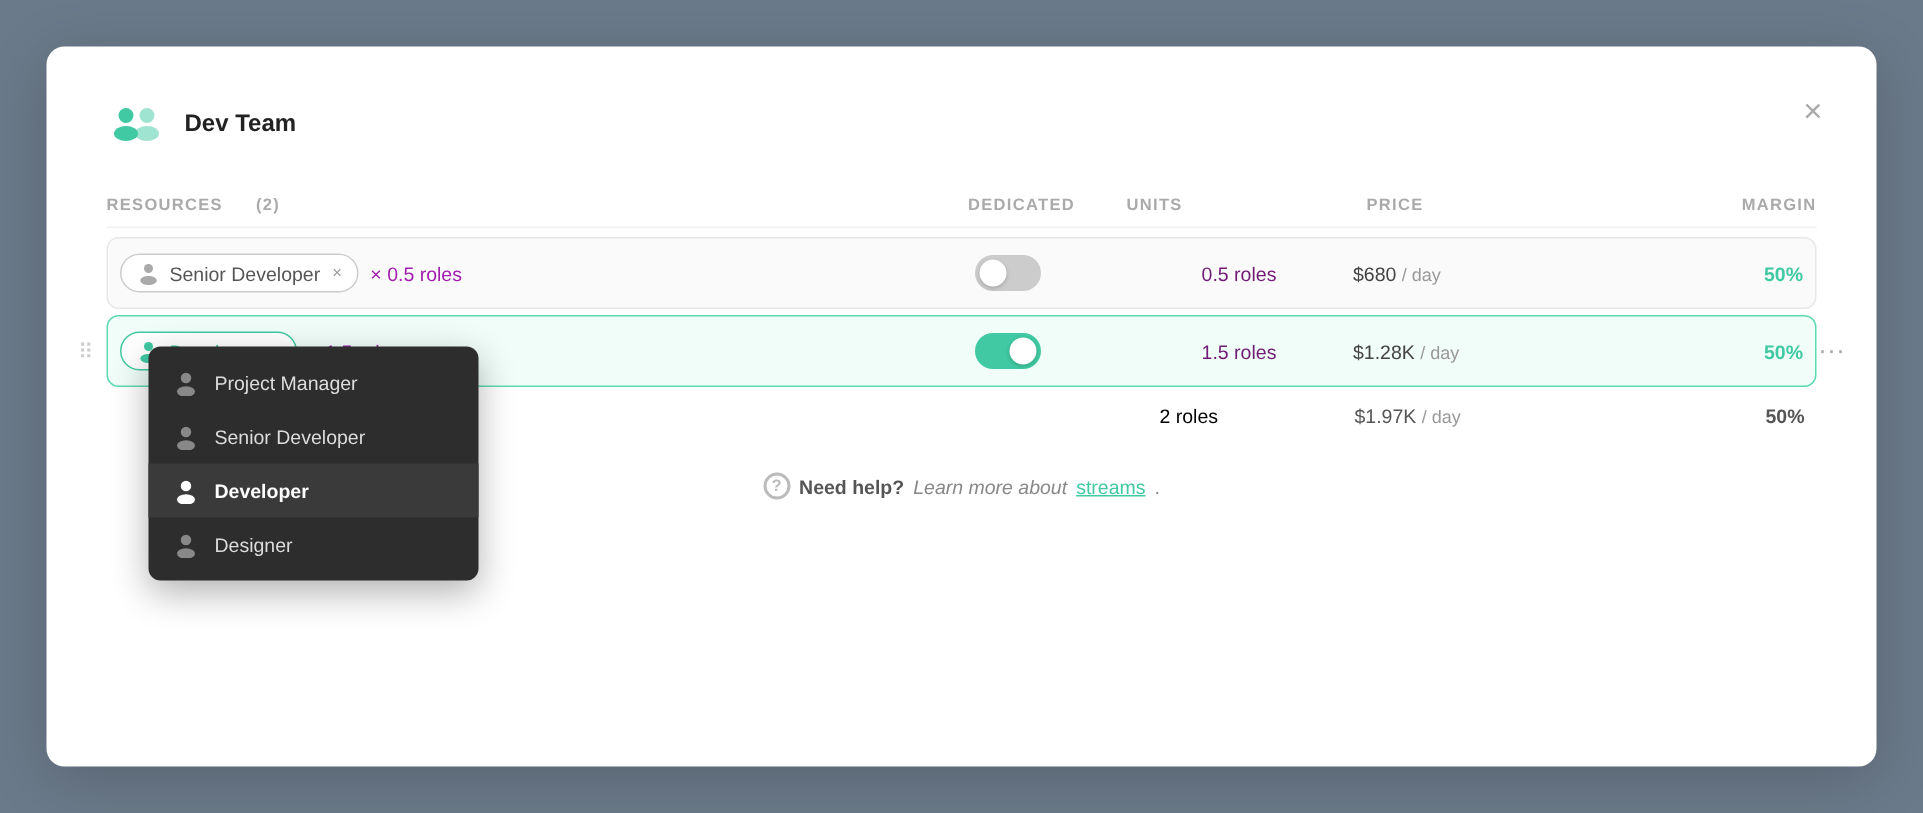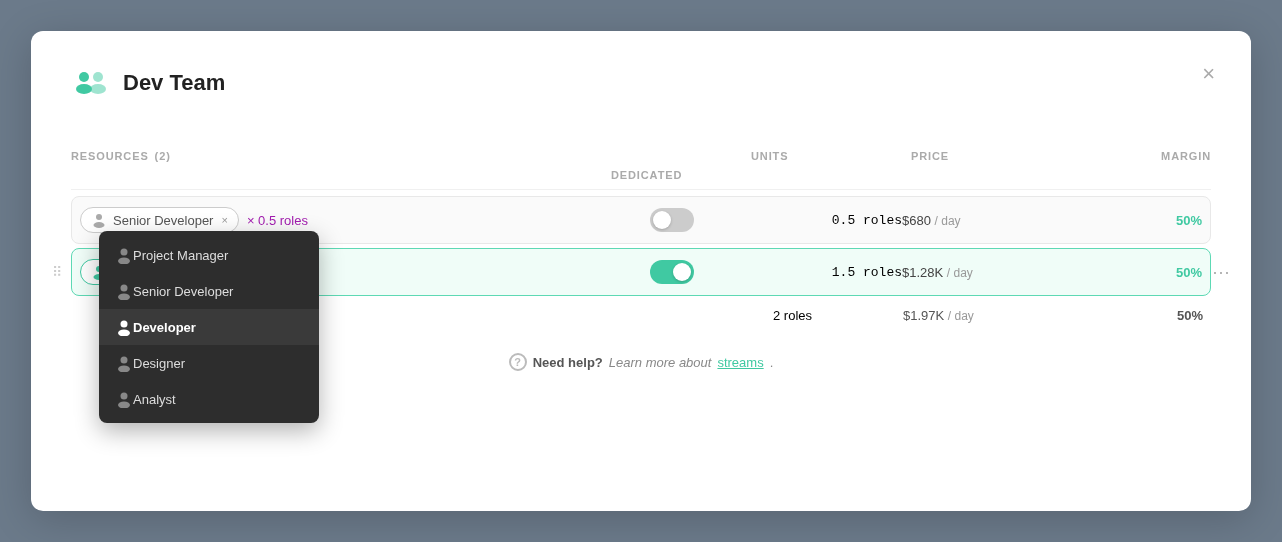--- a/index.html
+++ b/index.html
@@ -25,21 +25,21 @@
       align-items: center;
       margin-bottom: 28px;
     }
     .team-icon {
       width: 40px;
       height: 40px;
       margin-right: 12px;
       flex-shrink: 0;
     }
     .modal-title {
-      font-size: 22px;
+      font-size: 16px;
       font-weight: 700;
       color: #222;
     }
     .close-btn {
       position: absolute;
       top: 28px;
       right: 32px;
       background: none;
       border: none;
       cursor: pointer;
@@ -138,21 +138,21 @@
       top: 3px;
       width: 18px;
       height: 18px;
       border-radius: 50%;
       background: #fff;
       box-shadow: 0 1px 3px rgba(0,0,0,0.2);
     }
     .toggle.off .toggle-knob { left: 3px; }
     .toggle.on .toggle-knob { left: 23px; }
 
-    .cell-roles { font-size: 13px; color: #000000; text-align: right; padding-left: 8px; font-family: Liberation Mono, monospace; }
+    .cell-roles { font-size: 13px; color: #701a75; text-align: center; padding-left: 8px; }
     .cell-price { font-size: 13px; color: #444; }
     .cell-price .per-day { color: #999; font-size: 12px; }
     .cell-margin { font-size: 13px; color: #40c9a2; font-weight: 600; text-align: right; }
 
     .totals-row {
       display: grid;
       grid-template-columns: 1fr 140px 160px 180px 120px;
       align-items: center;
       padding: 10px 8px 6px;
       margin-top: 2px;
@@ -214,20 +214,21 @@
       background: #2d2d2d;
       border-radius: 8px;
       width: 220px;
       padding: 6px 0;
       z-index: 100;
       box-shadow: 0 8px 24px rgba(0,0,0,0.3);
     }
     .dropdown-item {
       display: flex;
       align-items: center;
+      gap: 10px;
       padding: 9px 16px;
       cursor: pointer;
       font-size: 13px;
       color: #ddd;
     }
     .dropdown-item.selected {
       background: #3a3a3a;
       font-weight: 700;
       color: #fff;
     }
@@ -251,25 +252,25 @@
       <ellipse cx="13" cy="26" rx="8" ry="5" fill="#40c9a2"></ellipse>
       <circle cx="27" cy="14" r="5" fill="#40c9a2" opacity="0.5"></circle>
       <ellipse cx="27" cy="26" rx="8" ry="5" fill="#40c9a2" opacity="0.5"></ellipse>
     </svg>
     <span class="modal-title">Dev Team</span>
   </div>
 
   <button class="close-btn">×</button>
 
   <div class="resources-header">
-    <div style="display:flex;align-items:center;gap:6px;">
+    <div style="display:flex;align-items:center;gap:22px;">
       <span class="col-label">RESOURCES</span>
       <span class="col-label">(2)</span>
     </div>
-    <div class="col-label" style="text-align:left;margin-top:38px;">DEDICATED</div>
+    <div class="col-label" style="text-align:center;">DEDICATED</div>
     <div class="col-label">UNITS</div>
     <div class="col-label">PRICE</div>
     <div class="col-label right">MARGIN</div>
   </div>
 
   <div class="resource-row normal" style="margin-top:6px;">
     <div style="display:flex;align-items:center;">
       <div class="resource-tag">
         <svg class="tag-icon" viewBox="0 0 16 16" fill="none">
           <circle cx="8" cy="5" r="3" fill="#aaa"></circle>
@@ -361,22 +362,15 @@
       </svg>
       <span>Developer</span>
     </div>
     <div class="dropdown-item">
       <svg class="di-icon" viewBox="0 0 18 18" fill="none">
         <circle cx="9" cy="6" r="3.5" fill="currentColor"></circle>
         <ellipse cx="9" cy="15" rx="6" ry="3.5" fill="currentColor"></ellipse>
       </svg>
       <span>Designer</span>
     </div>
-    <div class="dropdown-item">
-      <svg class="di-icon" viewBox="0 0 18 18" fill="none">
-        <circle cx="9" cy="6" r="3.5" fill="currentColor"></circle>
-        <ellipse cx="9" cy="15" rx="6" ry="3.5" fill="currentColor"></ellipse>
-      </svg>
-      <span>Analyst</span>
-    </div>
   </div>
 
 </div>
 
 </body></html>

